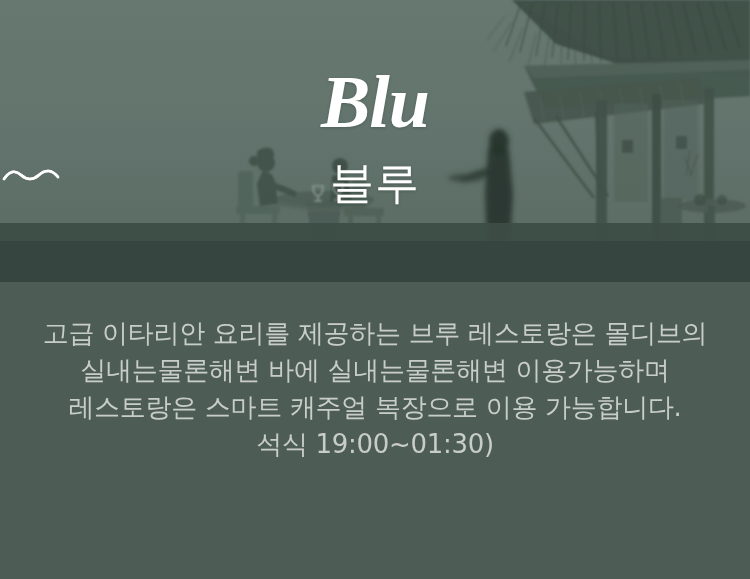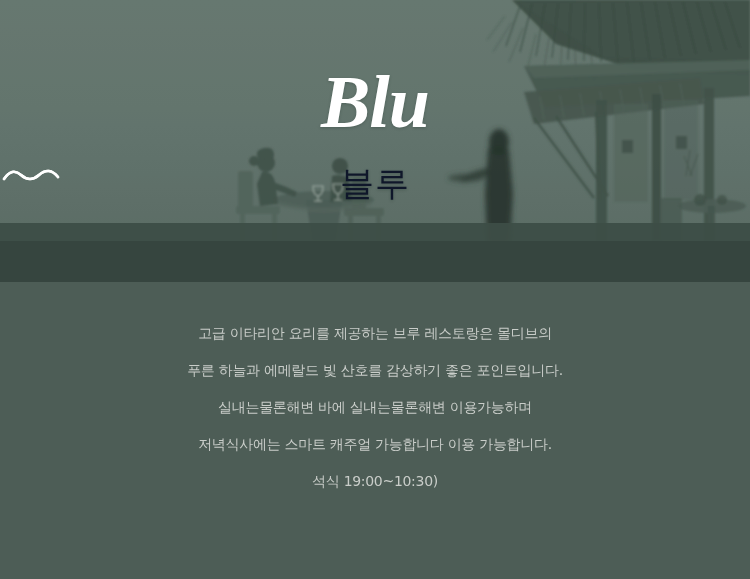--- a/index.html
+++ b/index.html
@@ -38,41 +38,41 @@
     color:#ffffff; letter-spacing:-1px;
     text-shadow:0 1px 3px rgba(30,45,40,0.28);
   }
   .subtitle-row {
     position:absolute; left:0; top:163px; width:750px;
     display:flex; align-items:center; justify-content:center; gap:16px;
   }
   .orn { display:block; }
   .subtitle-ko {
     font-family:"DejaVu Sans", sans-serif;
-    font-size:34px; line-height:40px; font-weight:400;
-    color:#0f172a; letter-spacing:1px;
+    font-size:44px; line-height:40px; font-weight:400;
+    color:#ffffff; letter-spacing:1px;
     text-shadow:0 1px 3px rgba(30,45,40,0.30);
   }
 
   
   .band {
     position:absolute; left:0; top:241px; width:750px; height:41px;
     background:#36453f;
   }
 
   
   .body-wrap {
     position:absolute; left:0; top:282px; width:750px; height:297px;
     background:#4d5d56;
   }
   .copy {
     position:absolute; left:0; top:33px; width:750px;
     text-align:center;
     font-family:"DejaVu Sans", sans-serif;
-    font-size:14px; line-height:37px; font-weight:400;
+    font-size:26px; line-height:37px; font-weight:400;
     color:#c9cdc9; letter-spacing:-0.3px;
     white-space:nowrap;
   }
   .copy p { margin:0; }
 </style>
 </head>
 <body>
 
 <div id="page">
 
@@ -239,20 +239,19 @@
         <path d="M4 16 q8 -12 17 -4 q9 8 18 0 q10 -9 19 2" fill="none" stroke="#ffffff" stroke-width="2.6" stroke-linecap="round"></path>
       </svg>
     </div>
   </div>
 
   <div class="band"></div>
 
   <div class="body-wrap">
     <div class="copy">
       <p>고급 이타리안 요리를 제공하는 브루 레스토랑은 몰디브의</p>
-      <p>푸른 하늘과 에메랄드 빛 산호를 감상하기 좋은 포인트입니다.</p>
       <p>실내는물론해변 바에 실내는물론해변 이용가능하며</p>
-      <p>저녁식사에는 스마트 캐주얼 가능합니다 이용 가능합니다.</p>
-      <p>석식 19:00~10:30)</p>
+      <p>레스토랑은 스마트 캐주얼 복장으로 이용 가능합니다.</p>
+      <p>석식 19:00~01:30)</p>
     </div>
   </div>
 
 </div>
 
 </body></html>

